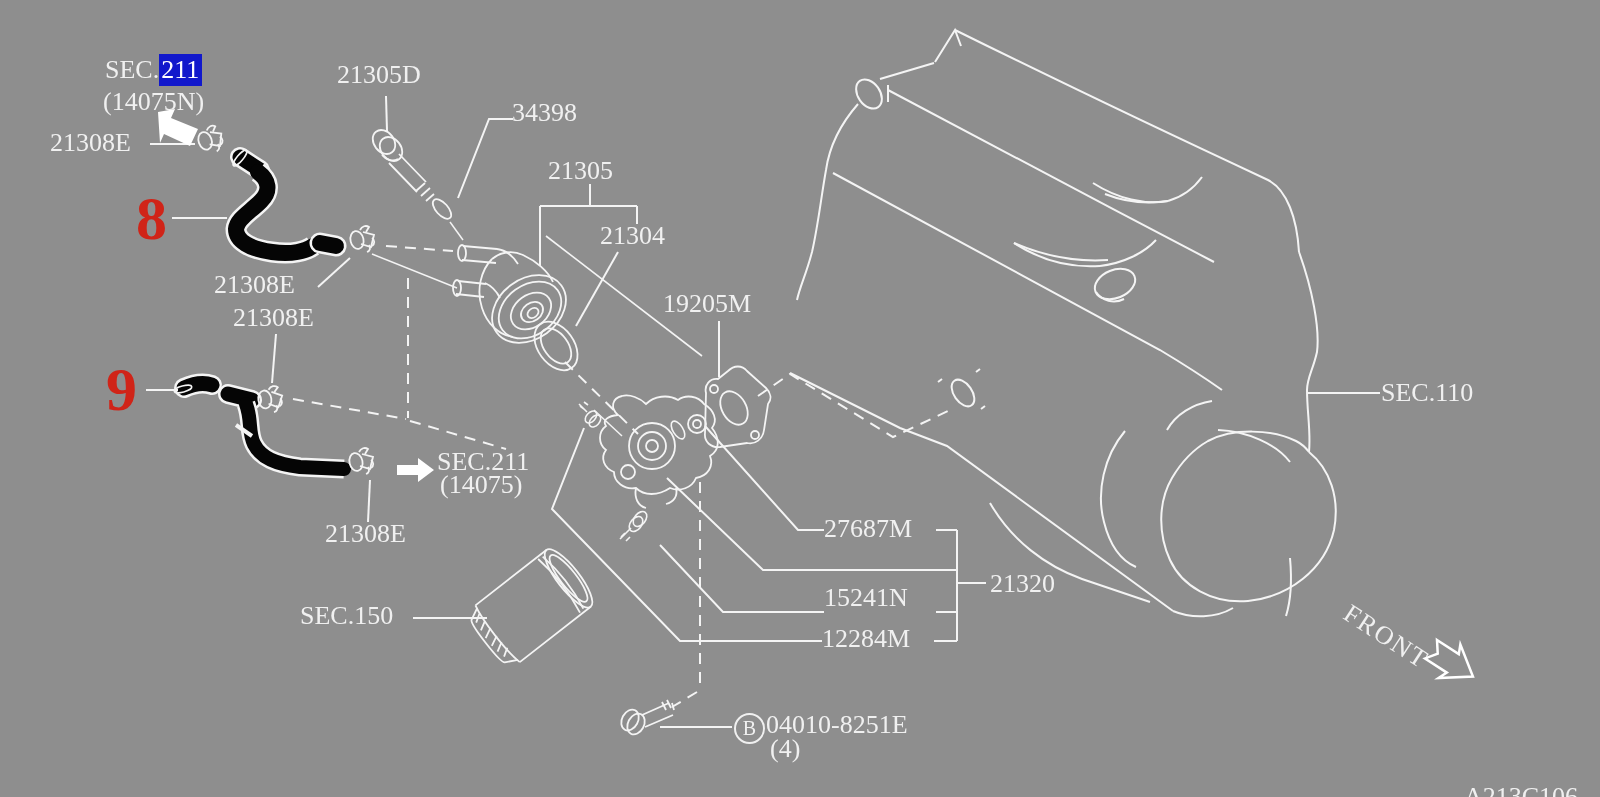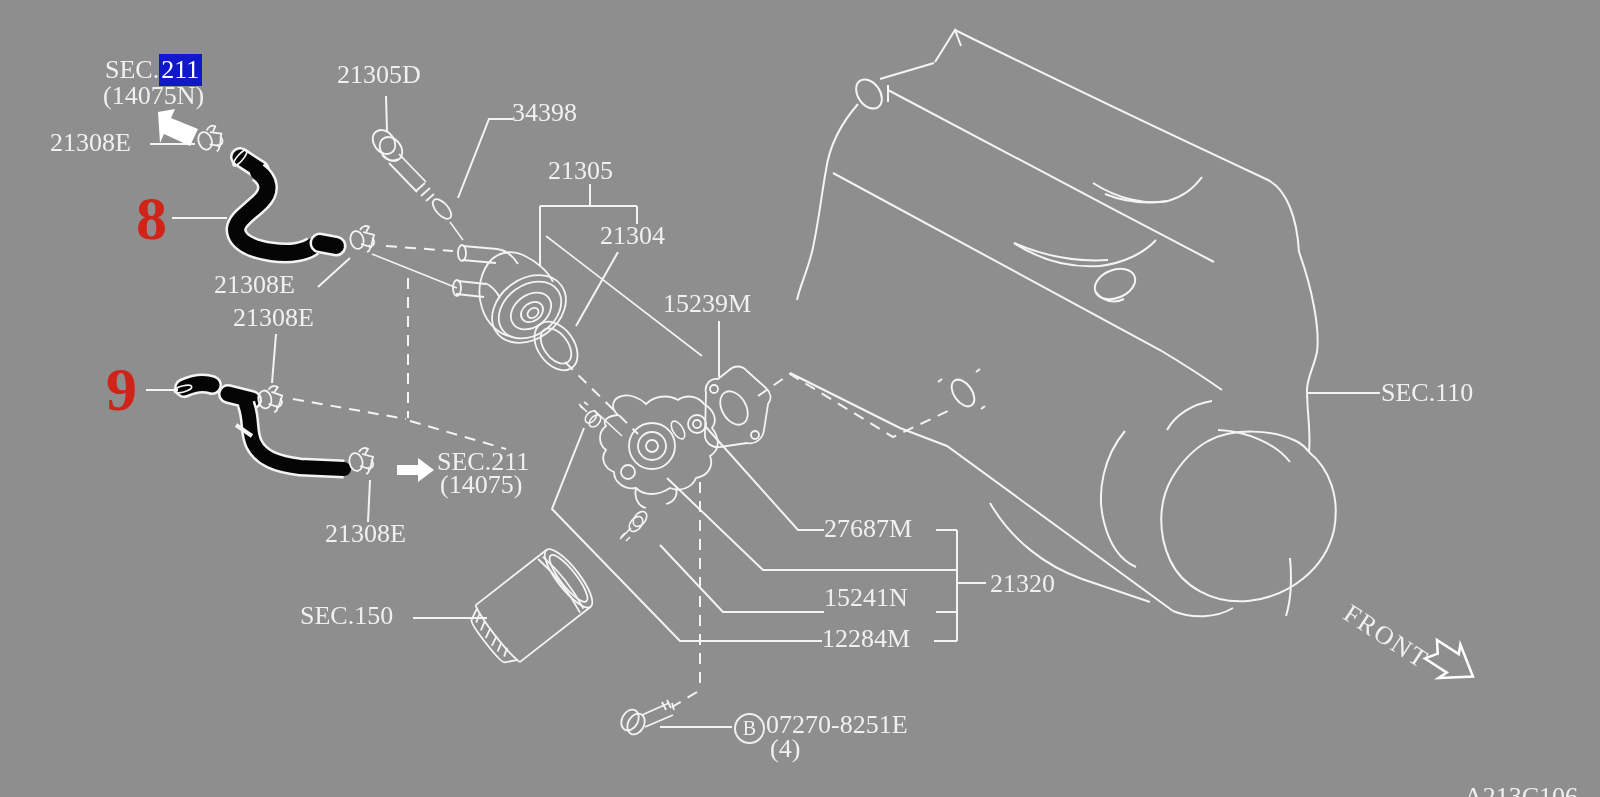--- a/index.html
+++ b/index.html
@@ -246,45 +246,45 @@
     </g>
 
     <path d="M158,112 l17,-3 l-4,9 l27,11 l-8,17 l-26,-12 l-4,9 z" fill="#ffffff"></path>
     <path d="M397,465 h21 v-7 l16,12 l-16,12 v-7 h-21 z" fill="#ffffff"></path>
     <g transform="translate(1437,640) rotate(33)">
       <path d="M0,0 L26,0 L22,-9 L50,11 L22,31 L26,22 L0,22 L8,11 Z" fill="none" stroke="#ffffff" stroke-width="2.5"></path>
     </g>
   </svg>
 
   <div class="lbl" style="left:105px;top:57px"><span>SEC.</span><span class="hl">211</span></div>
-  <div class="lbl" style="left:103px;top:83px">(14075N)</div>
+  <div class="lbl" style="left:103px;top:89px">(14075N)</div>
 
   <div class="lbl" style="left:50px;top:130px">21308E</div>
   <div class="lbl" style="left:337px;top:62px">21305D</div>
   <div class="lbl" style="left:512px;top:100px">34398</div>
   <div class="lbl" style="left:548px;top:158px">21305</div>
   <div class="lbl" style="left:600px;top:223px">21304</div>
   <div class="lbl" style="left:214px;top:272px">21308E</div>
   <div class="lbl" style="left:233px;top:305px">21308E</div>
-  <div class="lbl" style="left:663px;top:291px">15239M</div>
+  <div class="lbl" style="left:663px;top:291px">19205M</div>
 
   <div class="callout" style="left:136px;top:187px">8</div>
   <div class="callout" style="left:106px;top:358px">9</div>
 
   <div class="lbl" style="left:437px;top:449px">SEC.211</div>
   <div class="lbl" style="left:440px;top:472px">(14075)</div>
   <div class="lbl" style="left:325px;top:521px">21308E</div>
   <div class="lbl" style="left:300px;top:603px">SEC.150</div>
   <div class="lbl" style="left:1381px;top:380px">SEC.110</div>
 
   <div class="lbl" style="left:824px;top:516px">27687M</div>
   <div class="lbl" style="left:990px;top:571px">21320</div>
   <div class="lbl" style="left:824px;top:585px">15241N</div>
   <div class="lbl" style="left:822px;top:626px">12284M</div>
 
   <div class="badge" style="left:734px;top:713px">B</div>
-  <div class="lbl" style="left:766px;top:712px">07270-8251E</div>
+  <div class="lbl" style="left:766px;top:712px">04010-8251E</div>
   <div class="lbl" style="left:770px;top:736px">(4)</div>
 
   <div class="front">FRONT</div>
   <div class="code">A213C106</div>
 
 </div>
 
 </body></html>

